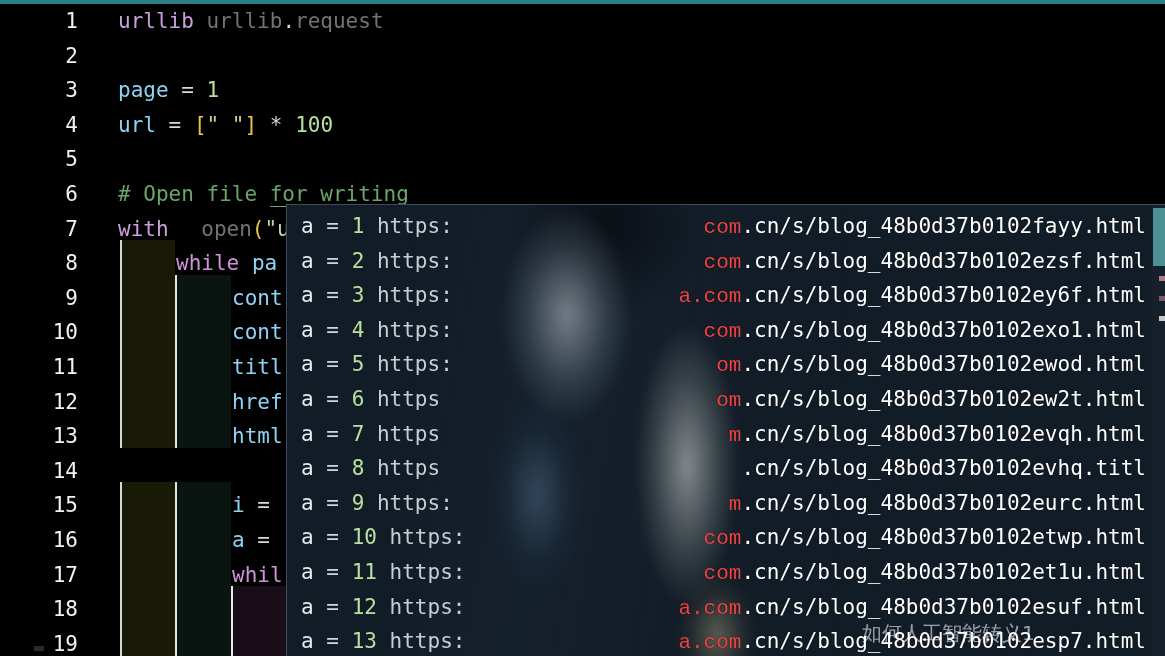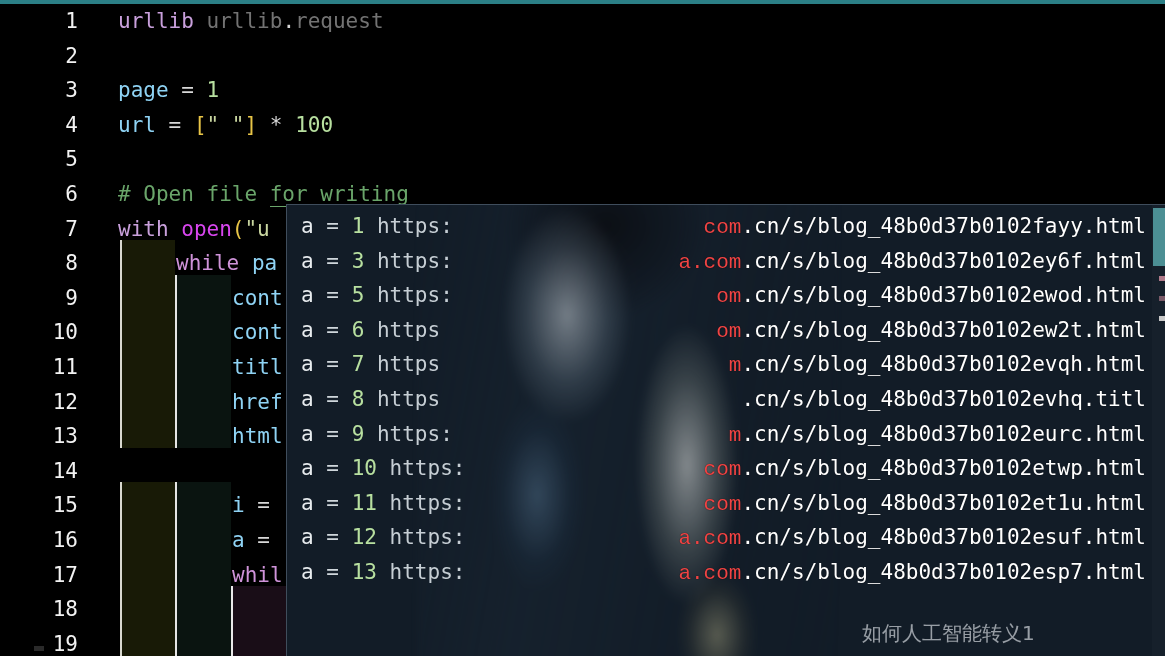--- a/index.html
+++ b/index.html
@@ -85,21 +85,21 @@
     border-left: 2px solid #e9e9e9;
   }
   .ib-gap {
     background: #000000;
   }
 
   
   .tk-kw      { color: #c9a0dc; }
   .tk-kw2     { color: #cf93d9; }
   .tk-mod     { color: #737373; }
-  .tk-fn      { color: #d946ef; }
+  .tk-fn      { color: #737373; margin-left: 20px; }
   .tk-var     { color: #8fd3f4; }
   .tk-num     { color: #b8e0a0; }
   .tk-op      { color: #d8d8d8; }
   .tk-str     { color: #c9d6a0; }
   .tk-brk     { color: #e8c547; }
   .tk-paren   { color: #e8c547; }
   .tk-comment { color: #6aa56a; }
   .tk-spell   {
     color: #6aa56a;
     border-bottom: 1px solid #6aa56a;
@@ -340,22 +340,30 @@
 
   <div class="overlay-panel">
     <div class="ghost-image"></div>
 
     <div class="overlay-lines">
       <div class="ov-line">
         <span class="ov-prefix"><span>a</span> <span class="eq">=</span> <span class="num">1</span> <span class="sch">https:</span></span>
         <span class="ov-url"><span class="dim">com</span><span>.cn/s/blog_48b0d37b0102fayy.html</span></span>
       </div>
       <div class="ov-line">
+        <span class="ov-prefix"><span>a</span> <span class="eq">=</span> <span class="num">2</span> <span class="sch">https:</span></span>
+        <span class="ov-url"><span class="dim">com</span><span>.cn/s/blog_48b0d37b0102ezsf.html</span></span>
+      </div>
+      <div class="ov-line">
         <span class="ov-prefix"><span>a</span> <span class="eq">=</span> <span class="num">3</span> <span class="sch">https:</span></span>
         <span class="ov-url"><span class="dim">a.com</span><span>.cn/s/blog_48b0d37b0102ey6f.html</span></span>
+      </div>
+      <div class="ov-line">
+        <span class="ov-prefix"><span>a</span> <span class="eq">=</span> <span class="num">4</span> <span class="sch">https:</span></span>
+        <span class="ov-url"><span class="dim">com</span><span>.cn/s/blog_48b0d37b0102exo1.html</span></span>
       </div>
       <div class="ov-line">
         <span class="ov-prefix"><span>a</span> <span class="eq">=</span> <span class="num">5</span> <span class="sch">https:</span></span>
         <span class="ov-url"><span class="dim">om</span><span>.cn/s/blog_48b0d37b0102ewod.html</span></span>
       </div>
       <div class="ov-line">
         <span class="ov-prefix"><span>a</span> <span class="eq">=</span> <span class="num">6</span> <span class="sch">https</span></span>
         <span class="ov-url"><span class="dim">om</span><span>.cn/s/blog_48b0d37b0102ew2t.html</span></span>
       </div>
       <div class="ov-line">

